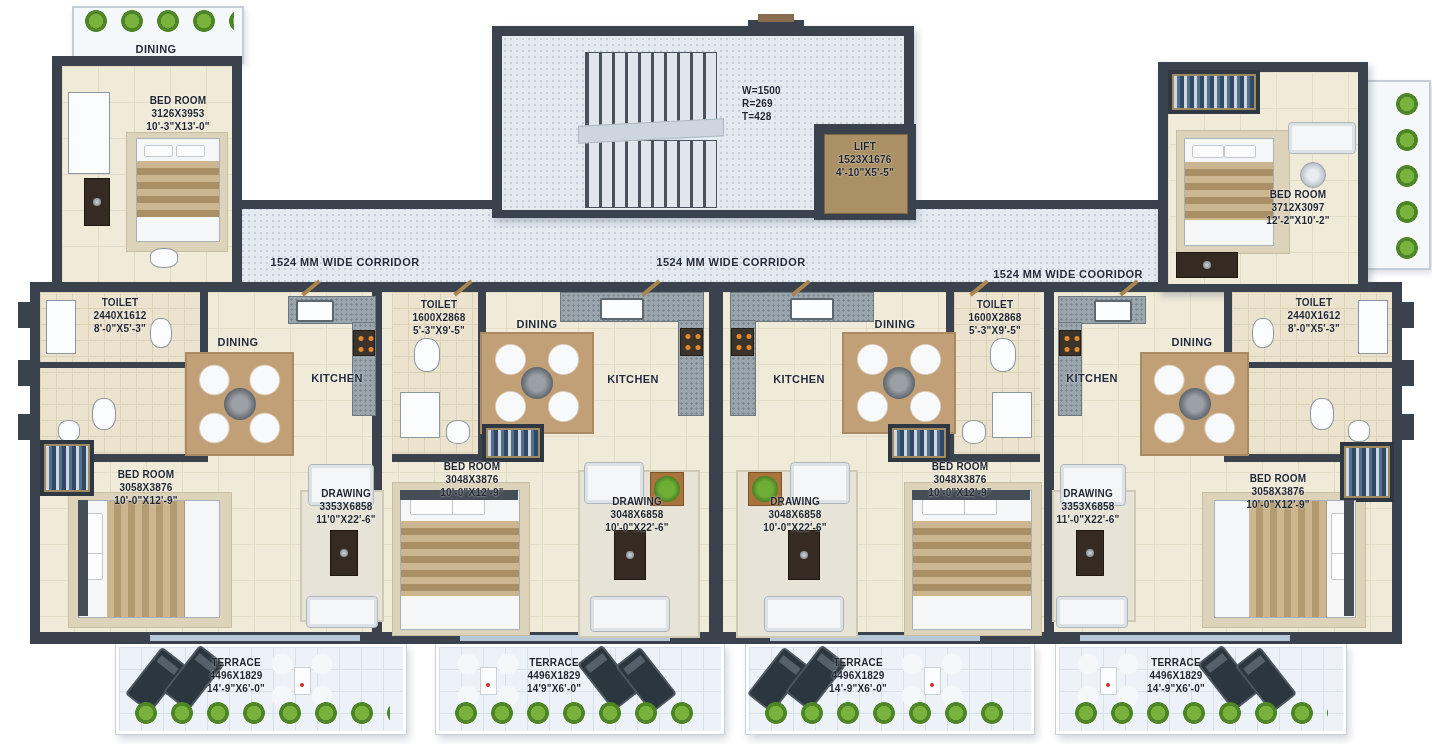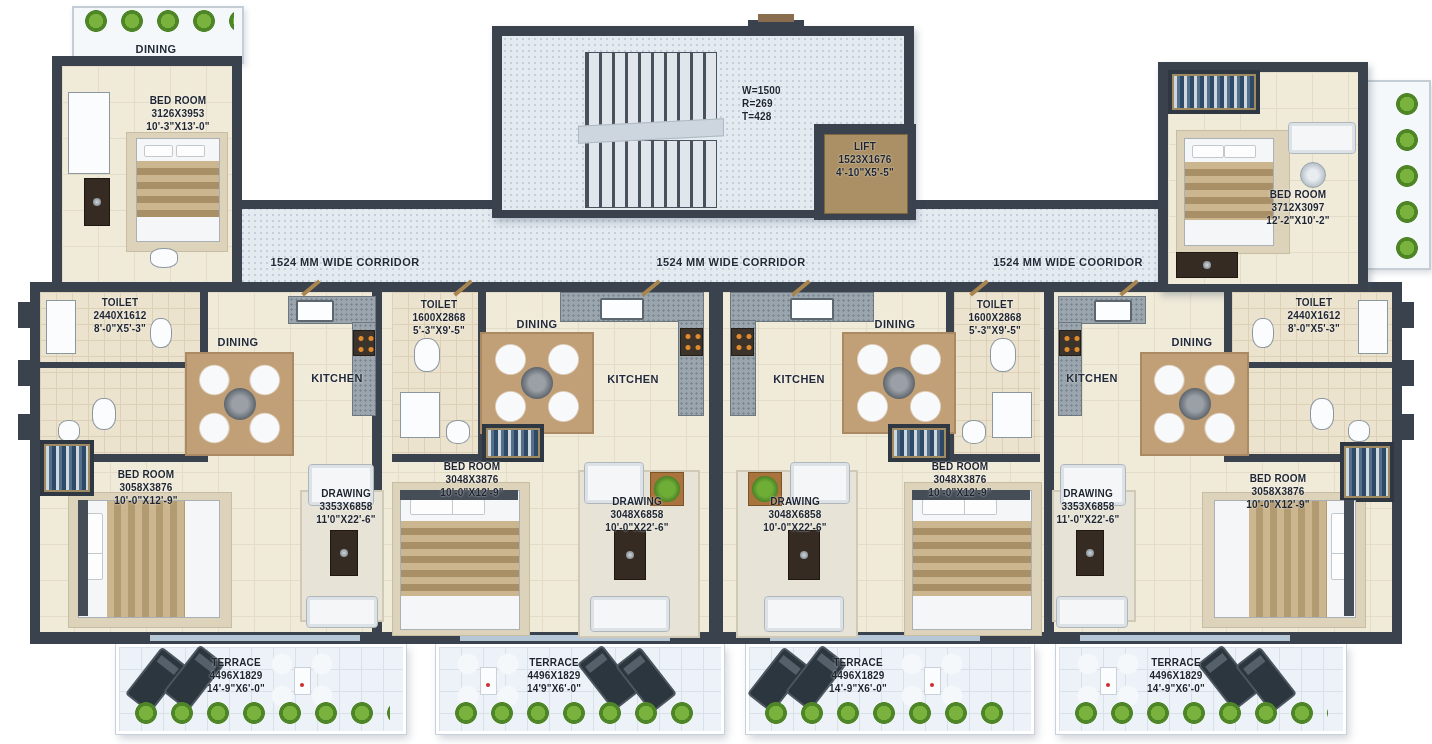--- a/index.html
+++ b/index.html
@@ -107,21 +107,21 @@
     <span>3126X3953</span>
     <span>10'-3"X13'-0"</span>
   </div>
 
   <div class="floor-speckle" style="left:228px;top:206px;width:940px;height:84px;"></div>
   <div class="wall" style="left:238px;top:200px;width:258px;height:9px;"></div>
   <div class="wall" style="left:910px;top:200px;width:254px;height:9px;"></div>
   <div class="wall" style="left:30px;top:282px;width:1372px;height:10px;"></div>
   <div class="rl1" style="left:245px;top:255px;width:200px;">1524 MM WIDE CORRIDOR</div>
   <div class="rl1" style="left:630px;top:255px;width:202px;">1524 MM WIDE CORRIDOR</div>
-  <div class="rl1" style="left:965px;top:255px;width:206px;">1524 MM WIDE COORIDOR</div>
+  <div class="rl1" style="left:965px;top:267px;width:206px;">1524 MM WIDE COORIDOR</div>
   <div class="door" style="left:300px;top:286px;"></div>
   <div class="door" style="left:452px;top:286px;"></div>
   <div class="door" style="left:640px;top:286px;"></div>
   <div class="door" style="left:790px;top:286px;"></div>
   <div class="door" style="left:968px;top:286px;"></div>
   <div class="door" style="left:1118px;top:286px;"></div>
 
   <div class="wall" style="left:492px;top:26px;width:422px;height:192px;box-shadow:3px 4px 7px rgba(70,85,105,.3);"></div>
   <div class="floor-speckle" style="left:502px;top:36px;width:402px;height:174px;z-index:2;"></div>
   <div class="stairs" style="left:585px;top:52px;width:130px;height:74px;"></div>

